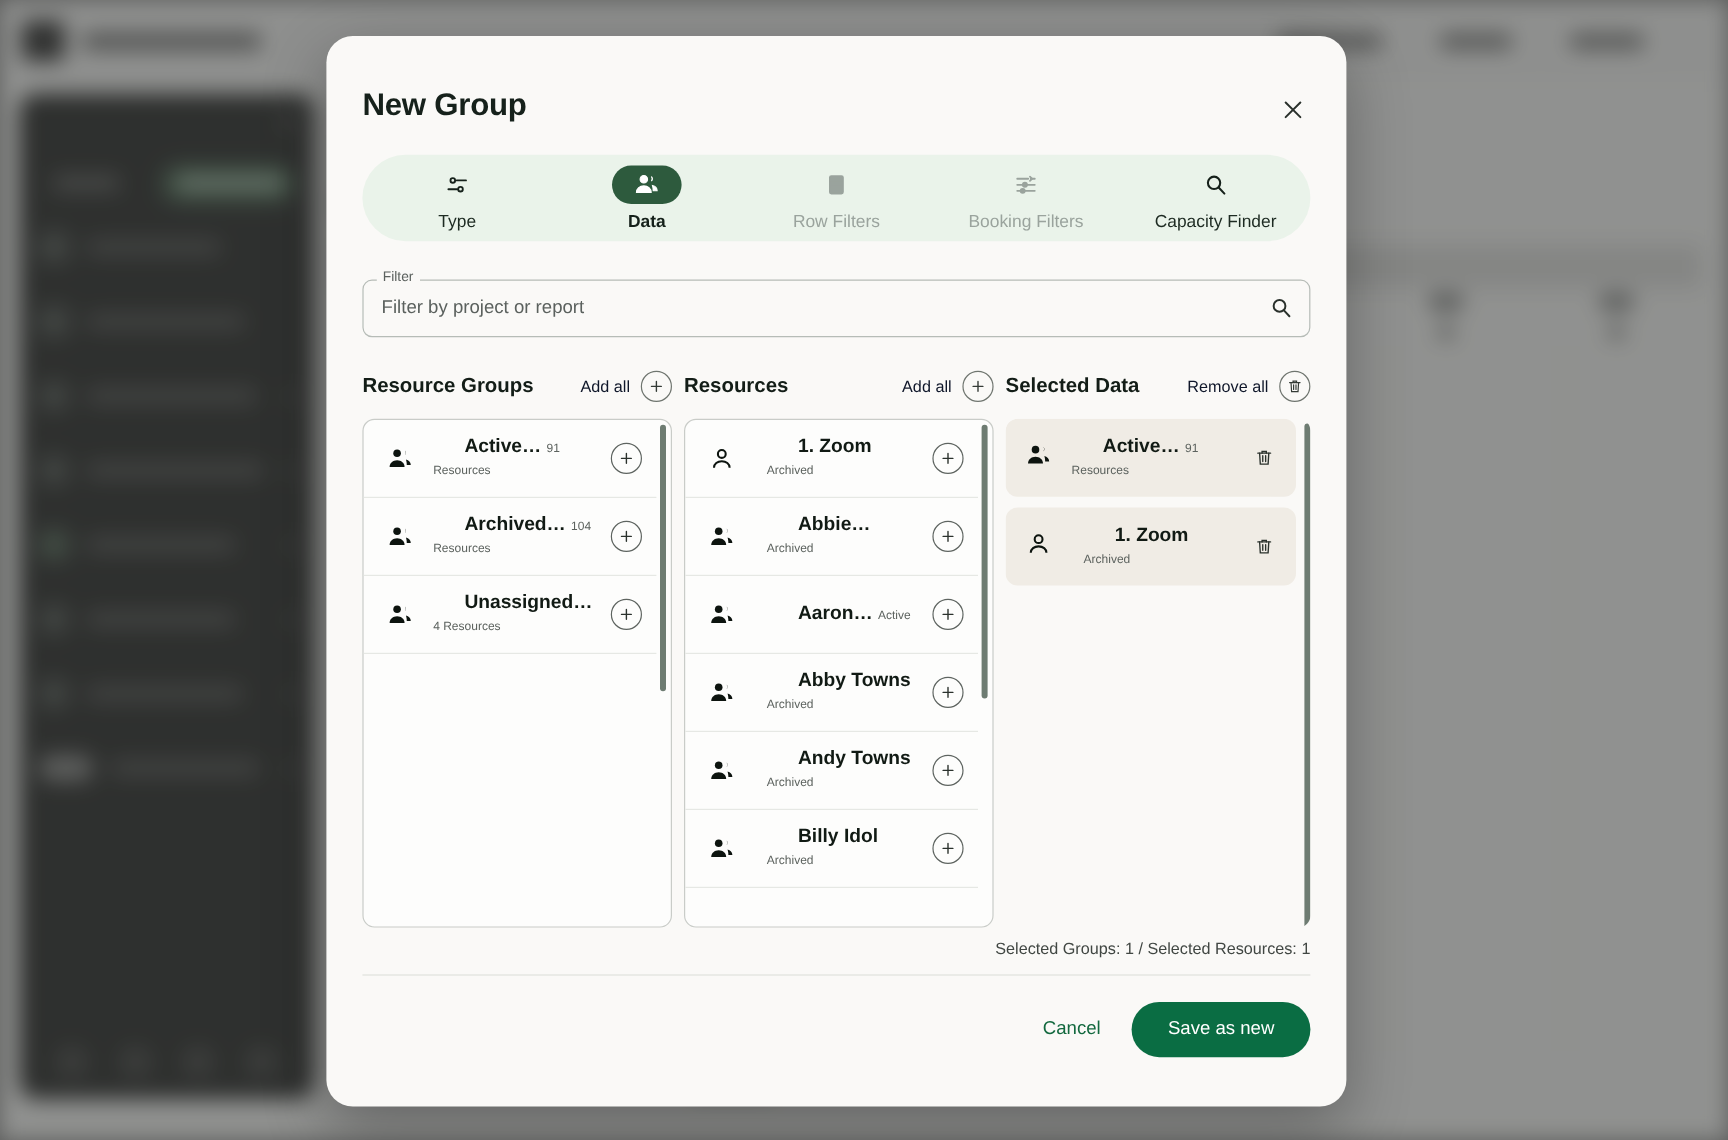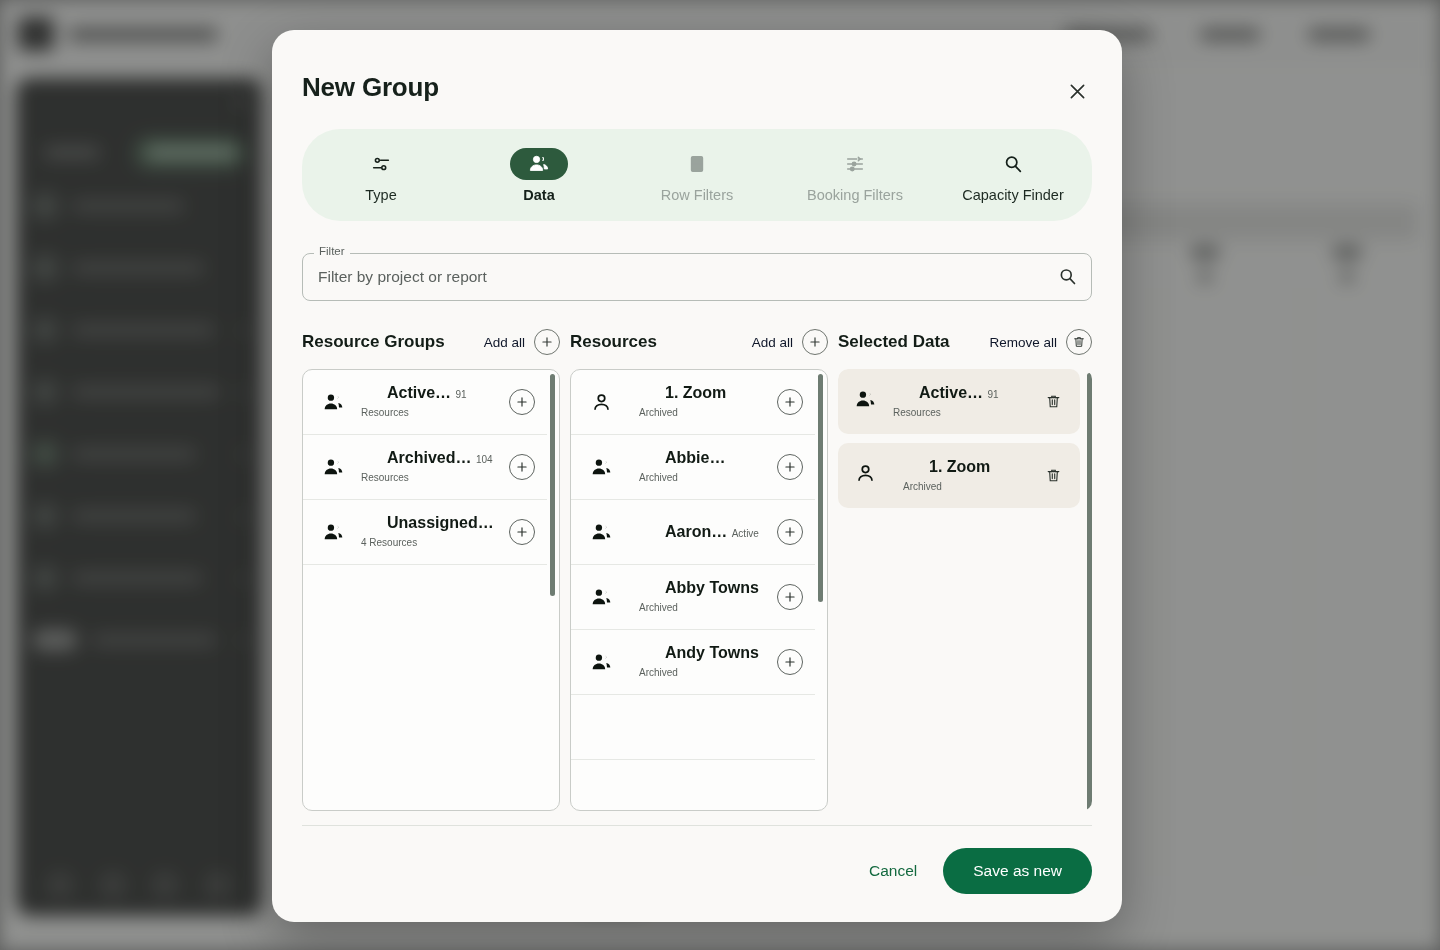--- a/index.html
+++ b/index.html
@@ -86,21 +86,21 @@
   .close-btn {
     position: absolute; right: 28px; top: 44px;
     width: 34px; height: 34px; border: none; background: transparent;
     cursor: pointer; display: flex; align-items: center; justify-content: center;
     border-radius: 8px;
   }
   .close-btn svg { width: 21px; height: 21px; }
 
   
   .seg {
-    margin: 26px 30px 0 30px; height: 92px;
+    margin: 26px 30px 0 30px; height: 72px;
     background: #eaf3ea; border-radius: 38px;
     display: flex; align-items: center;
   }
   .seg-item {
     flex: 1; height: 100%;
     display: flex; flex-direction: column; align-items: center; justify-content: center;
     gap: 7px; cursor: pointer; background: none; border: none;
     font-family: inherit;
   }
   .seg-ico {
@@ -192,21 +192,21 @@
   
   .sbar { position: absolute; top: 4px; right: 4px; width: 5px; border-radius: 3px; background: transparent; }
   .sbar i { display: block; width: 5px; border-radius: 3px; background: #6e7c72; }
 
   .sel-count {
     margin: 0 30px; padding-top: 10px;
     text-align: right; font-size: 13.5px; color: #414743;
   }
 
   .modal-foot {
-    margin: 14px 30px 0 30px; padding: 22px 0 28px 0;
+    margin: 14px 30px 0 30px; padding: 22px 0 41px 0;
     border-top: 1px solid #dfe2dd;
     display: flex; align-items: center; justify-content: flex-end; gap: 8px;
   }
   .btn-cancel {
     background: none; border: none; cursor: pointer;
     font-family: inherit; font-size: 15.5px; color: #13693f;
     padding: 12px 18px; border-radius: 22px;
   }
   .btn-primary {
     background: #0a6d43; color: #fff; border: none; cursor: pointer;
@@ -581,20 +581,39 @@
             <span class="r-ico">
               <svg viewBox="0 0 24 24" fill="#0d140f" stroke="none">
                 <circle cx="9.3" cy="7" r="3.3"></circle>
                   <path d="M2.8 19c0-3.5 2.9-5.9 6.5-5.9S15.8 15.5 15.8 19z"></path>
                 <path d="M16.2 8.5a3 3 0 0 0 0-4 3.5 3.5 0 0 1 0 4z"></path>
                   <path d="M17 12.5c2.5.5 4.2 2.3 4.2 4.7h-3.5c0-1.9-.3-3.4-.7-4.7z"></path>
               </svg>
             </span>
             <span class="r-txt">
               <span class="r-name">Andy Towns</span>
+              <span class="r-sub">Archived</span>
+            </span>
+            <button class="r-btn">
+              <svg viewBox="0 0 24 24" fill="none" stroke="#2b322d" stroke-width="2" stroke-linecap="round">
+                  <path d="M12 5V19 M5 12H19"></path>
+                </svg>
+            </button>
+          </div>
+          <div class="row">
+            <span class="r-ico">
+              <svg viewBox="0 0 24 24" fill="#0d140f" stroke="none">
+                <circle cx="9.3" cy="7" r="3.3"></circle>
+                  <path d="M2.8 19c0-3.5 2.9-5.9 6.5-5.9S15.8 15.5 15.8 19z"></path>
+                <path d="M16.2 8.5a3 3 0 0 0 0-4 3.5 3.5 0 0 1 0 4z"></path>
+                  <path d="M17 12.5c2.5.5 4.2 2.3 4.2 4.7h-3.5c0-1.9-.3-3.4-.7-4.7z"></path>
+              </svg>
+            </span>
+            <span class="r-txt">
+              <span class="r-name">Billy Idol</span>
               <span class="r-sub">Archived</span>
             </span>
             <button class="r-btn">
               <svg viewBox="0 0 24 24" fill="none" stroke="#2b322d" stroke-width="2" stroke-linecap="round">
                   <path d="M12 5V19 M5 12H19"></path>
                 </svg>
             </button>
           </div>
           <div class="row">
             
@@ -668,18 +687,19 @@
             </button>
           </div>
         </div>
         <div class="sbar" style="height:440px; right:0">
           <i style="height:440px"></i>
         </div>
       </div>
     </div>
   </div>
 
+  <div class="sel-count">Selected Groups: 1 / Selected Resources: 1</div>
 
   <div class="modal-foot">
     <button class="btn-cancel">Cancel</button>
     <button class="btn-primary">Save as new</button>
   </div>
 </div>
 
 </body></html>

